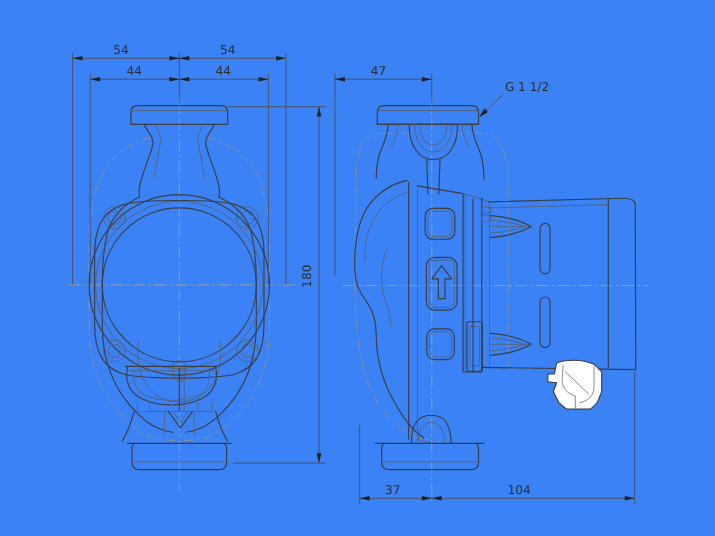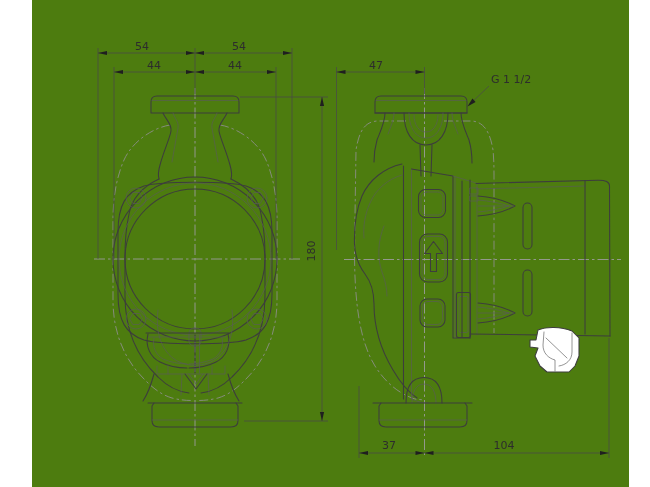--- a/index.html
+++ b/index.html
@@ -1,17 +1,17 @@
 <!DOCTYPE html>
 <html><head>
 <meta charset="utf-8">
 <style>
   html,body{margin:0;padding:0;background:#fff;}
-  .stage{position:relative;width:597px;height:487px;background:#4d7c0f;overflow:hidden;
-         font-family:"DejaVu Sans",sans-serif;margin-left:32px;}
+  .stage{position:relative;width:650px;height:487px;background:#3b82f6;overflow:hidden;
+         font-family:"DejaVu Sans",sans-serif;}
   svg{display:block;}
   .s1{stroke:#3d3d3d;stroke-width:1.05;fill:none;stroke-linecap:round;stroke-linejoin:round;}
   .s2{stroke:#5a5a5a;stroke-width:0.65;fill:none;stroke-linecap:round;stroke-linejoin:round;}
   .cl{stroke:#9b9b9b;stroke-width:0.9;fill:none;stroke-dasharray:11 3 2.5 3;}
   .cl2{stroke:#8f8f8f;stroke-width:0.85;fill:none;stroke-dasharray:9 3 2.5 3;}
   .dim{stroke:#4a4a4a;stroke-width:0.75;fill:none;}
   .ah{fill:#1f1f1f;stroke:none;}
   .wf{fill:#ffffff;}
   text.dl{font-family:"DejaVu Sans",sans-serif;font-size:11px;fill:#2d2d2d;}
 </style>

